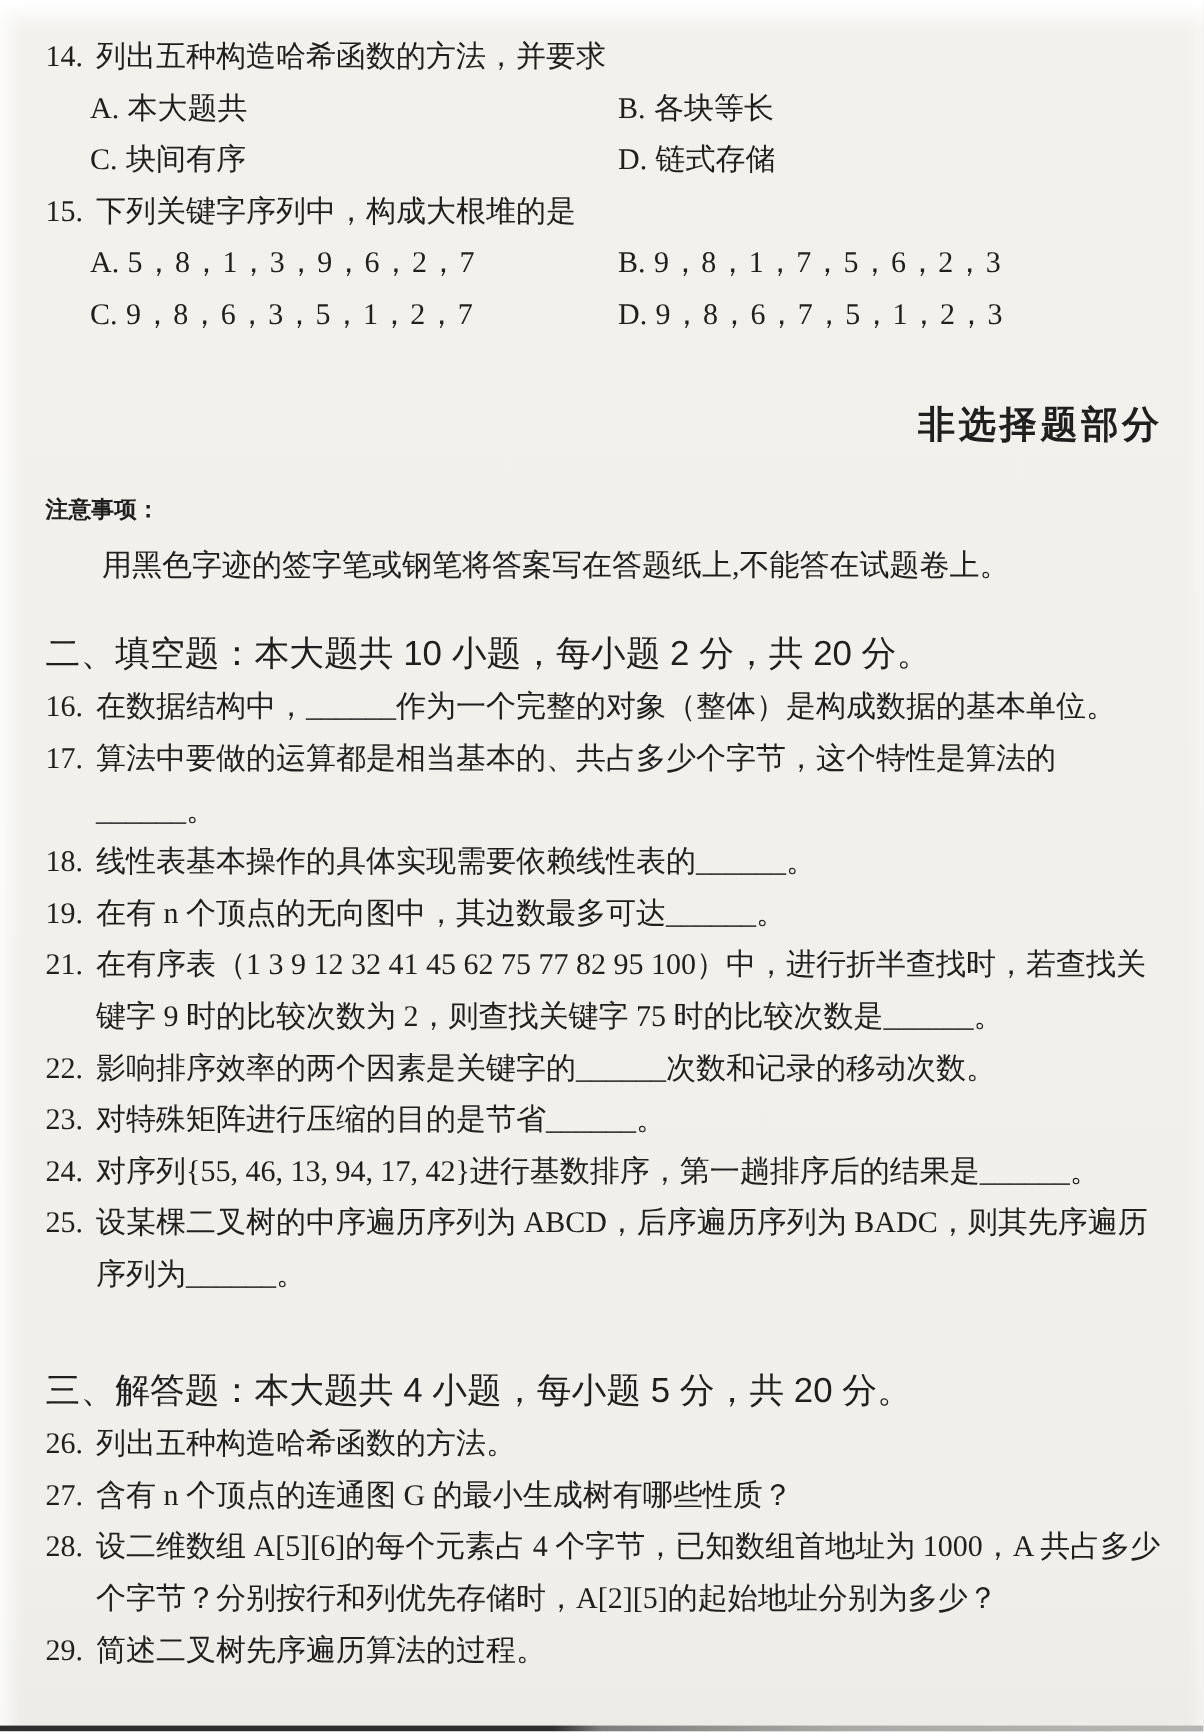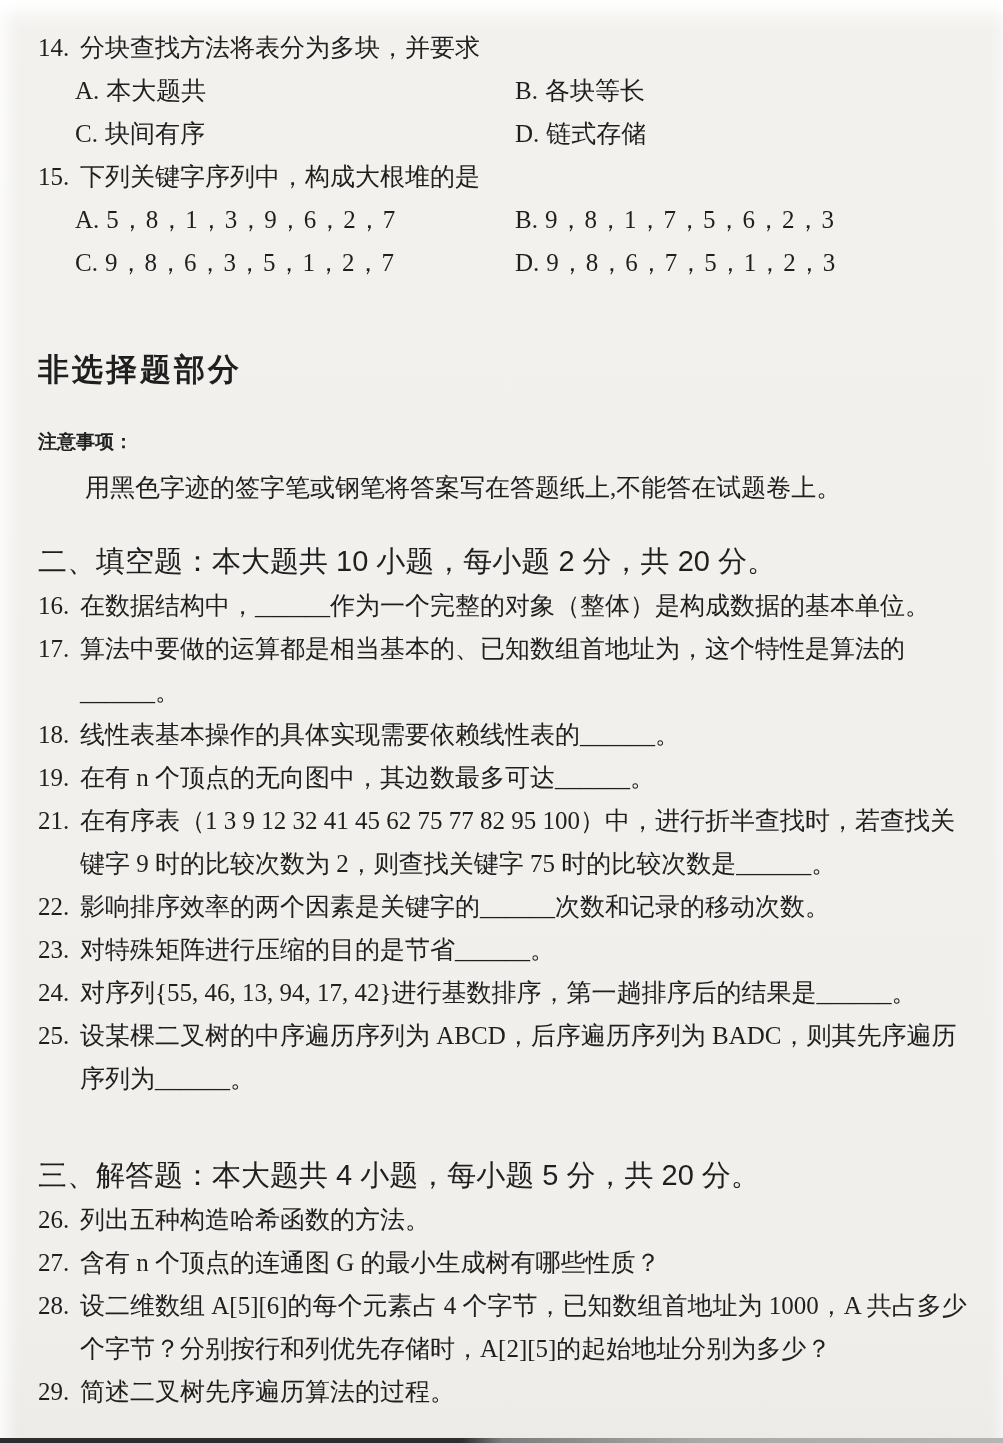--- a/index.html
+++ b/index.html
@@ -36,22 +36,22 @@
   }
   .opt { display: flex; }
   .opt .opt-label { margin-right: 7px; }
   .opt .opt-text { letter-spacing: 1px; }
   
   .section-title {
     font-family: Liberation Serif, serif;
     font-weight: bold;
     font-size: 31px;
     letter-spacing: 3px;
-    text-align: left;
-    margin-top: 64px;
+    text-align: right;
+    margin-top: 48px;
     line-height: 44px;
   }
   .notice-heading {
     font-family: "Liberation Sans", "DejaVu Sans", sans-serif;
     font-weight: bold;
     font-size: 19px;
     margin-top: 30px;
     line-height: 40px;
   }
   .notice-body {
@@ -79,21 +79,21 @@
   }
 </style>
 </head>
 <body>
 
 <div class="page">
 
   <div class="mcq-block">
     <div class="q stem">
       <span class="qnum">14.</span>
-      <span class="qtext">分块查找方法将表分为多块，并要求</span>
+      <span class="qtext">列出五种构造哈希函数的方法，并要求</span>
     </div>
     <div class="options">
       <div class="opt">
         <span class="opt-label">A.</span>
         <span>本大题共</span>
       </div>
       <div class="opt">
         <span class="opt-label">B.</span>
         <span>各块等长</span>
       </div>
@@ -139,21 +139,21 @@
   <div class="notice-body">用黑色字迹的签字笔或钢笔将答案写在答题纸上,不能答在试题卷上。</div>
 
   <div class="sec-heading fill">二、填空题：本大题共 10 小题，每小题 2 分，共 20 分。</div>
 
   <div class="q">
     <span class="qnum">16.</span>
     <span class="qtext">在数据结构中，______作为一个完整的对象（整体）是构成数据的基本单位。</span>
   </div>
   <div class="q">
     <span class="qnum">17.</span>
-    <span class="qtext">算法中要做的运算都是相当基本的、已知数组首地址为，这个特性是算法的 ______。</span>
+    <span class="qtext">算法中要做的运算都是相当基本的、共占多少个字节，这个特性是算法的 ______。</span>
   </div>
   <div class="q">
     <span class="qnum">18.</span>
     <span class="qtext">线性表基本操作的具体实现需要依赖线性表的______。</span>
   </div>
   <div class="q">
     <span class="qnum">19.</span>
     <span class="qtext">在有 n 个顶点的无向图中，其边数最多可达______。</span>
   </div>
   <div class="q">

